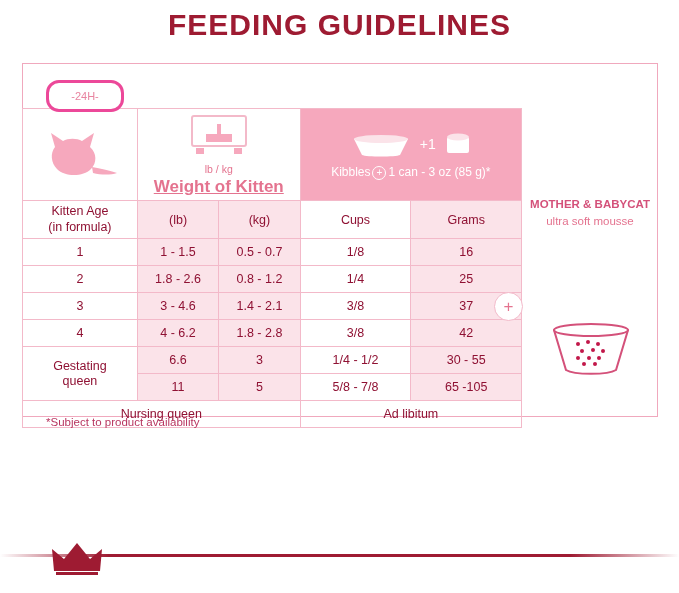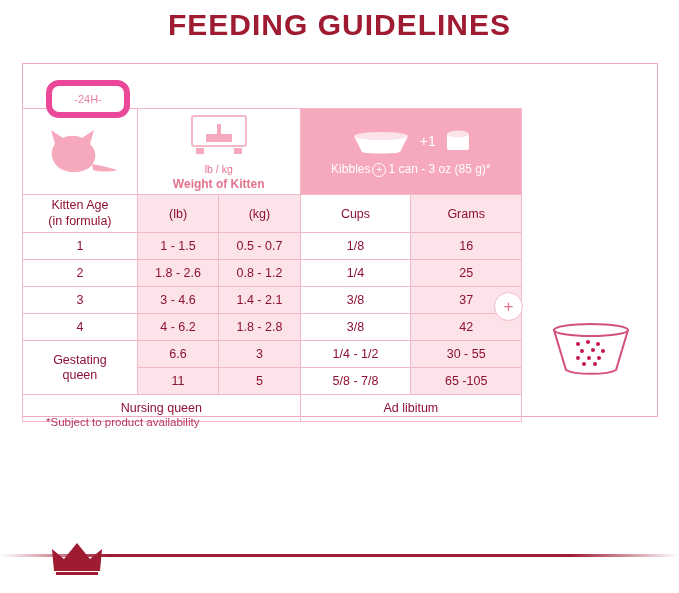--- a/index.html
+++ b/index.html
@@ -27,21 +27,21 @@
     border:1px solid #f0a8bd;
     box-sizing:border-box;
     background:#fff;
   }
 
   
   .badge24{
     position:absolute;
     left:46px; top:80px;
     width:72px; height:26px;
-    border:6px solid #ec4899;
+    border:3px solid #ec4899;
     border-radius:13px;
     background:#fff;
     color:#e8849f;
     font-size:11px;
     display:flex;align-items:center;justify-content:center;
     z-index:5;
   }
 
   table.grid{
     position:absolute;
@@ -121,21 +121,21 @@
     position:absolute;
     left:46px; bottom:8px;
     font-size:11.5px;
     color:#b83560;
   }
 
   
   .kitten-art{width:86px;height:52px;}
   .scale-art{width:66px;height:46px;}
   .scale-cap{font-size:10.5px;color:#e4738f;margin-top:2px;}
-  .scale-cap.bold{font-weight:bold;font-size:12px;}
+  .scale-cap.bold{font-weight:bold;font-size:17px;text-decoration:underline;}
   .bowl-row{display:flex;align-items:center;justify-content:center;gap:6px;}
   .bowl-text{font-size:12px;color:#fff;margin-top:6px;}
   .bowl-text .inlineplus{
     display:inline-block;width:12px;height:12px;border-radius:50%;
     border:1px solid #fff;line-height:11px;font-size:10px;text-align:center;
     vertical-align:middle;margin:0 2px;
   }
 
   
   .bottom-rule{
@@ -255,20 +255,22 @@
     <td class="tint">65 -105</td>
   </tr>
   <tr>
     <td class="nursing" colspan="3">Nursing queen</td>
     <td class="adlib" colspan="2">Ad libitum</td>
   </tr>
 </tbody>
   </table>
 
 <div class="right-col">
+  <div class="bold">MOTHER &amp; BABYCAT</div>
+  <div>ultra soft mousse</div>
 </div>
 
 <div class="plus-circle">+</div>
 
 <svg class="can-art" viewBox="0 0 86 60">
   <path d="M6 12 C6 8 80 8 80 12 L68 52 C60 57 26 57 18 52 Z" fill="#ffffff" stroke="#d4517a" stroke-width="2"></path>
   <ellipse cx="43" cy="12" rx="37" ry="6" fill="#ffffff" stroke="#d4517a" stroke-width="2"></ellipse>
   <g fill="#c2184a">
     <circle cx="30" cy="26" r="2"></circle>
       <circle cx="40" cy="24" r="2"></circle>

